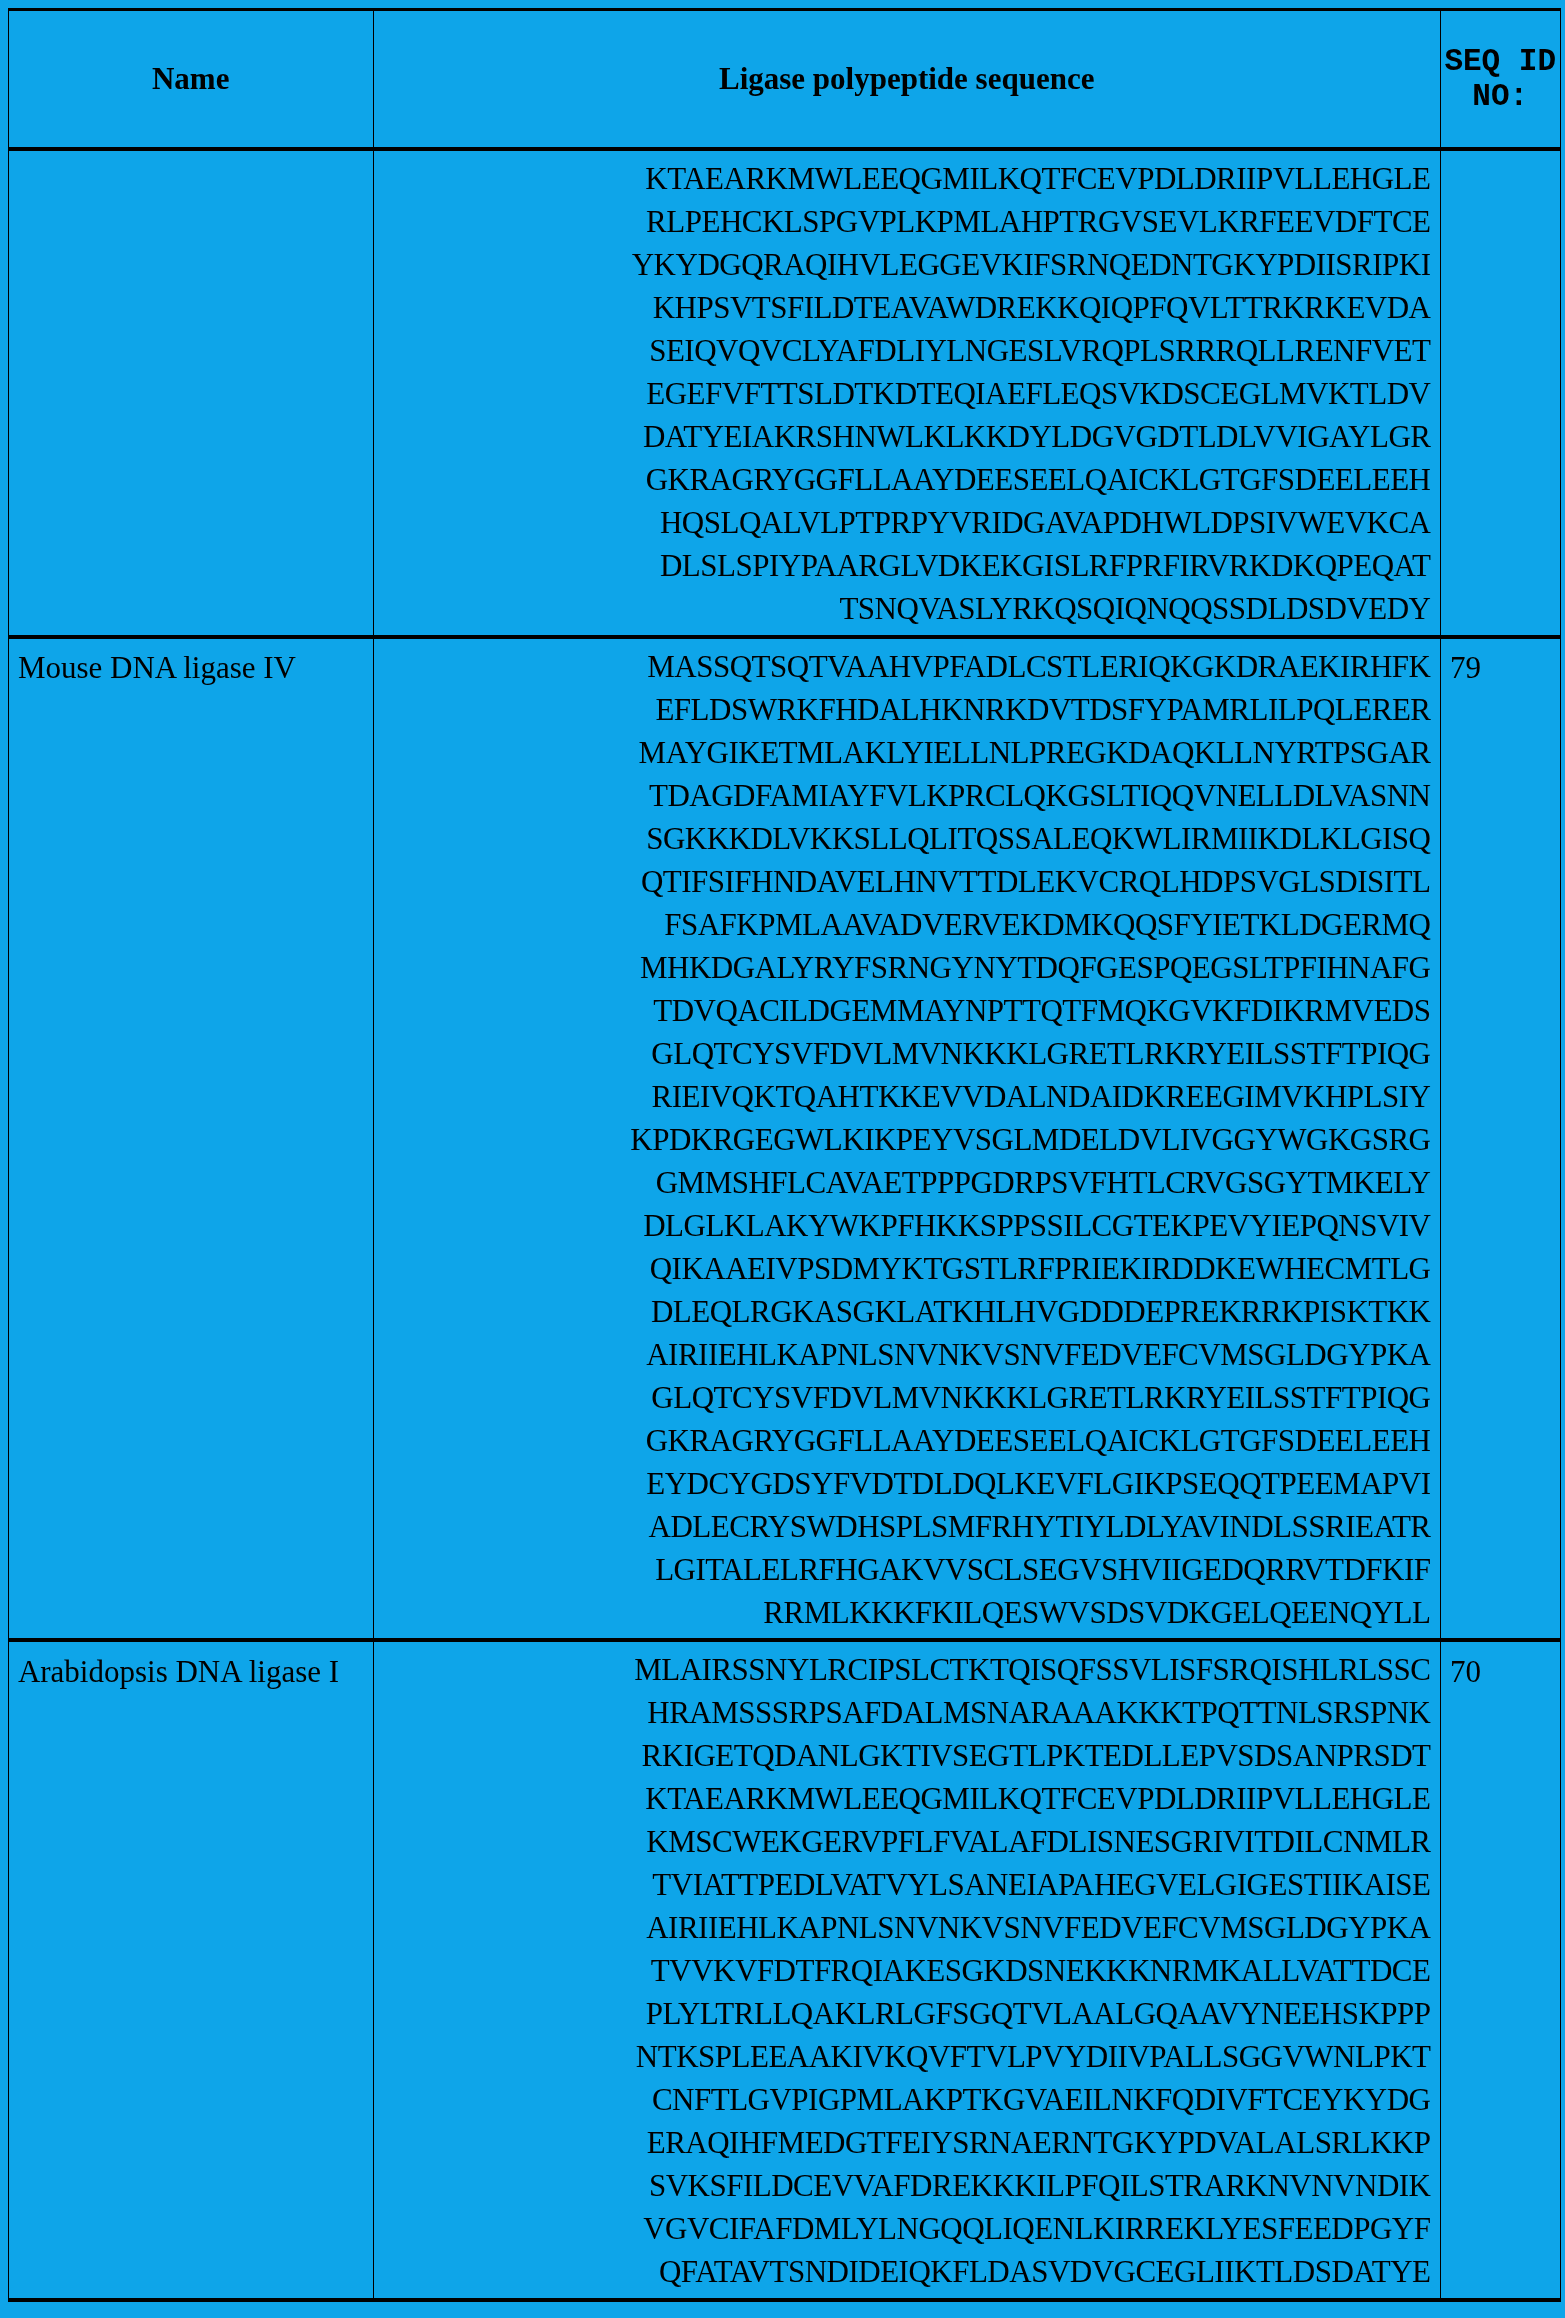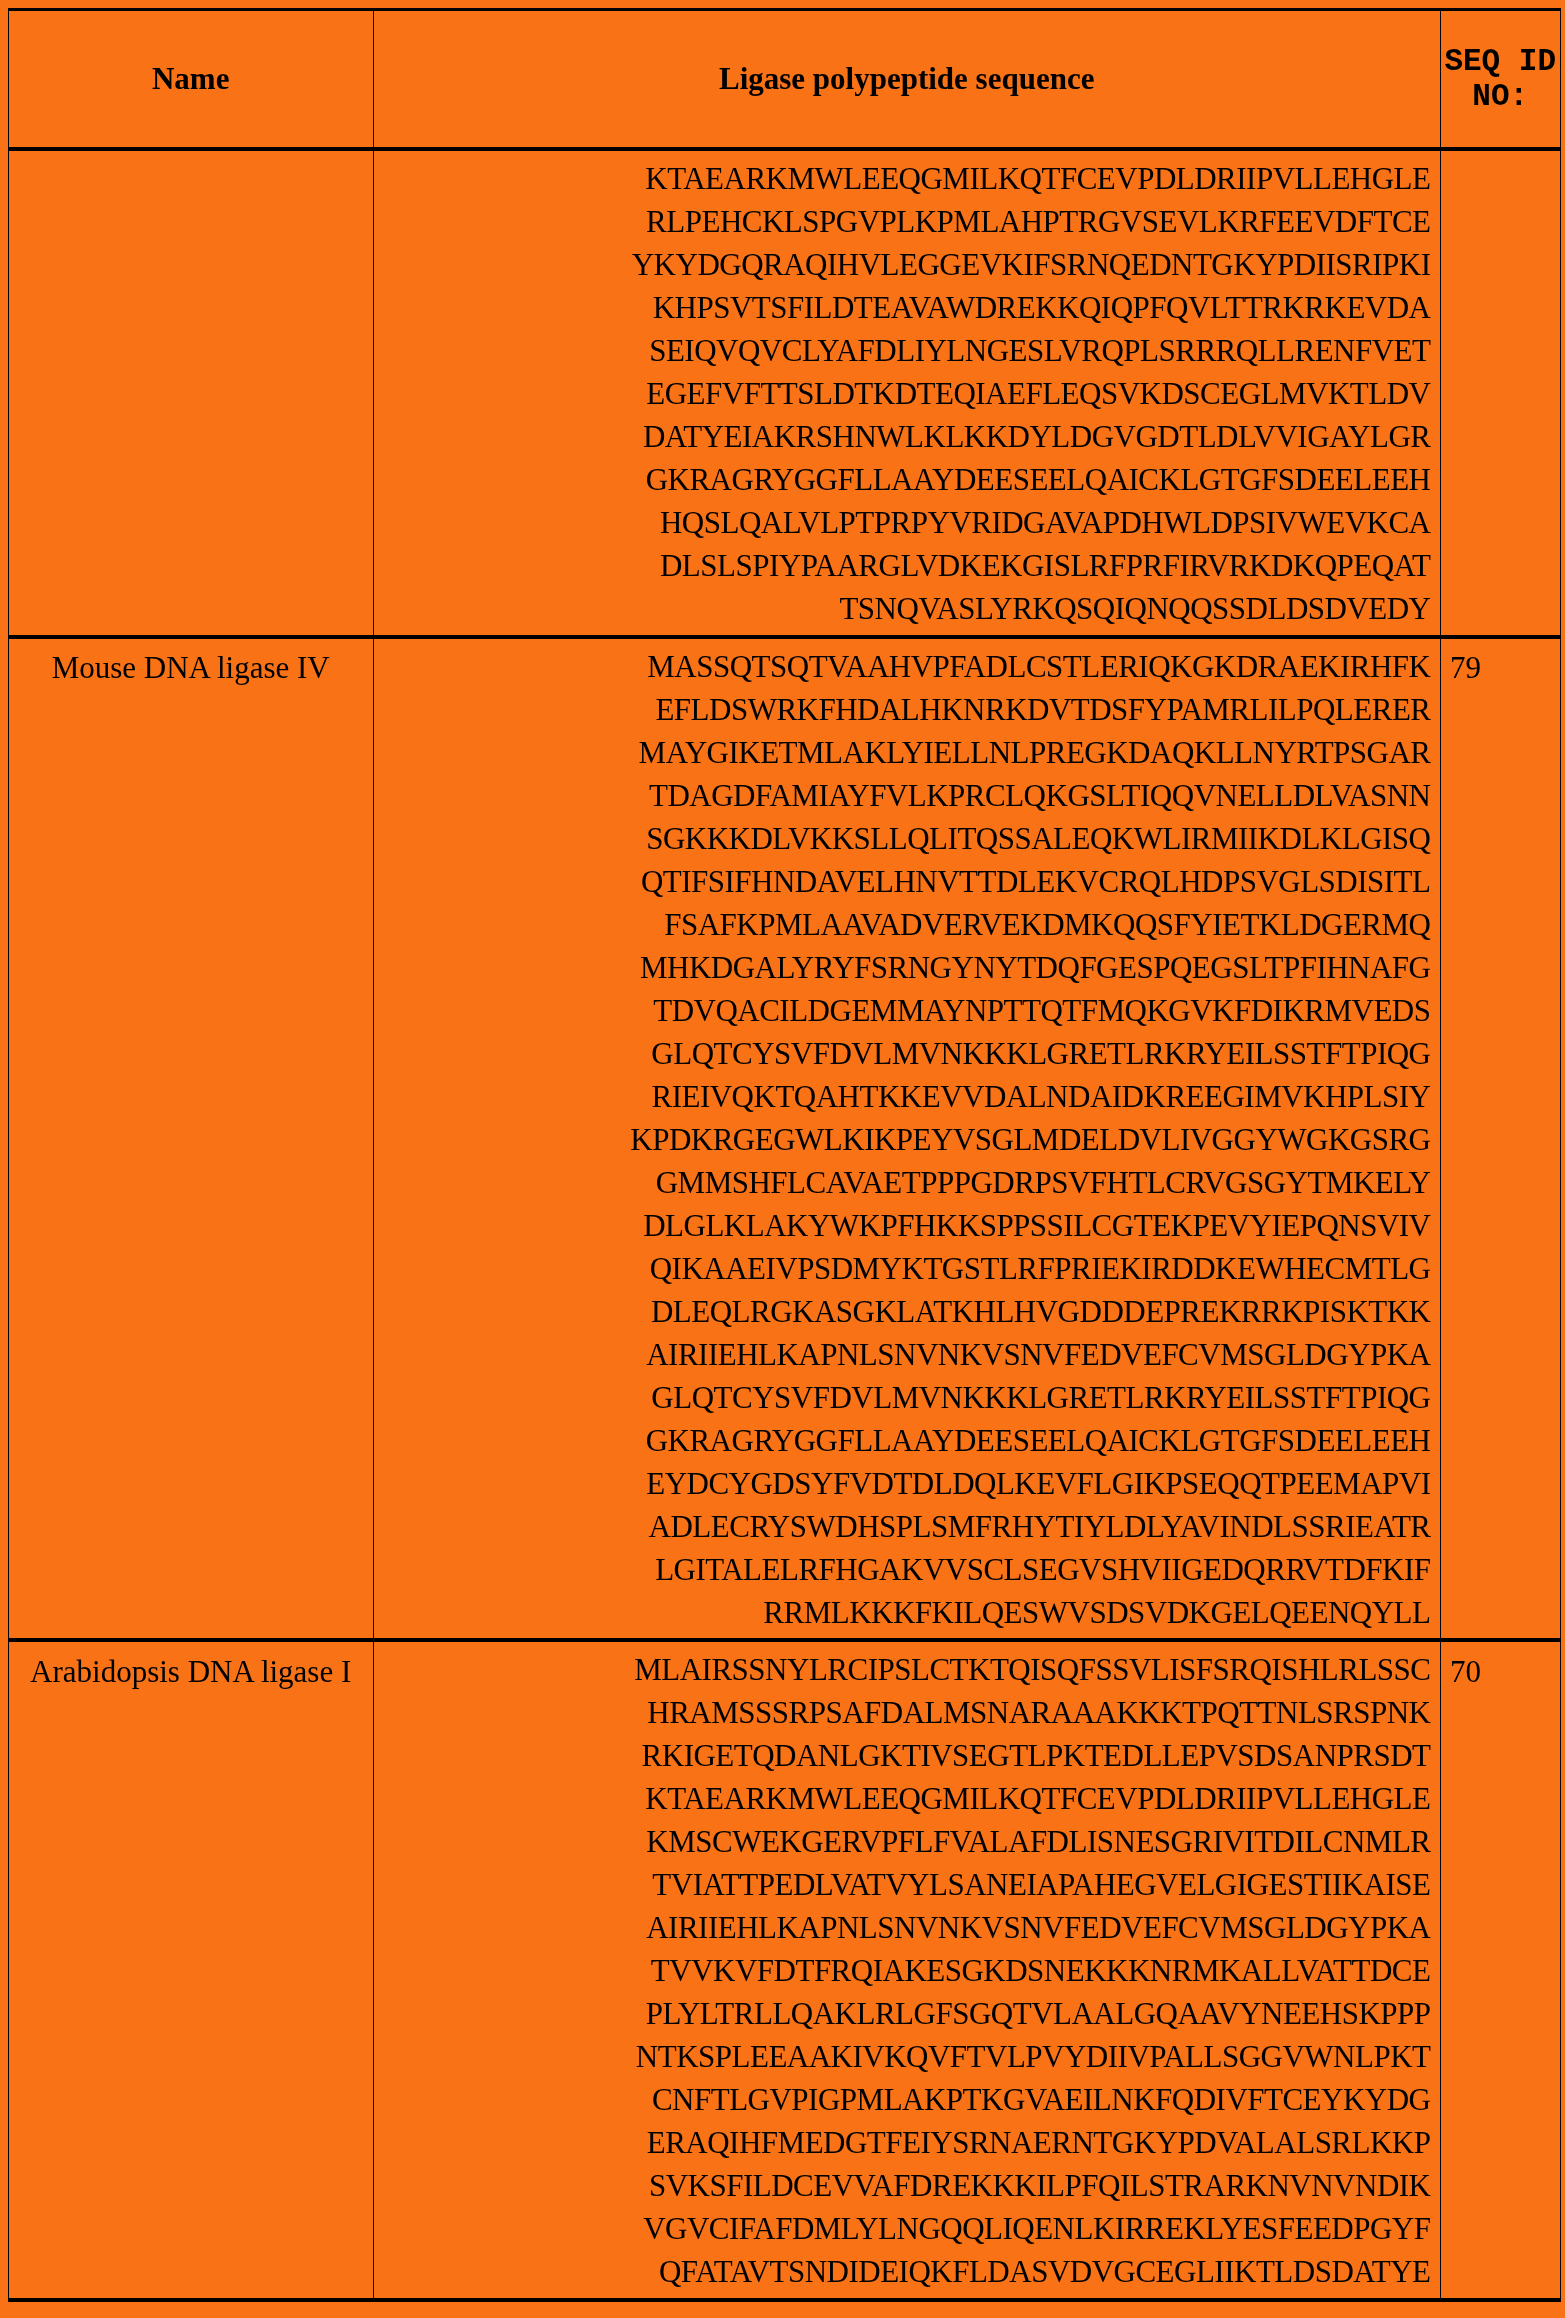--- a/index.html
+++ b/index.html
@@ -1,17 +1,17 @@
 <!DOCTYPE html>
 <html style="font-size:12.3px"><head>
 <meta charset="utf-8">
 <style>
   html, body { margin: 0; padding: 0; background: #ffffff; }
   body { width: 1566px; height: 2319px; position: relative; overflow: hidden; }
-  .page { position: absolute; left: 0; top: 0; width: 1566px; height: 2319px; background: #f97316; }
+  .page { position: absolute; left: 0; top: 0; width: 1566px; height: 2319px; background: #0ea5e9; }
   table.seq-table {
     position: absolute;
     left: 7.7px; top: 7.7px;
     width: 1552px;
     border-collapse: collapse;
     font-family: "Liberation Serif", "DejaVu Serif", serif;
     color: #000;
     table-layout: fixed;
   }
   table.seq-table col.c-name { width: 365px; }
@@ -31,21 +31,21 @@
     padding: 4.6px 3.1px;
     border-bottom: 4.6px solid #000;
     border-top: 3.1px solid #000;
   }
   table.seq-table thead th.h-id { line-height: 35px; font-family: Liberation Mono, monospace; }
   table.seq-table td {
     font-size: 31px;
     line-height: 43px;
     padding: 6.1px 9.2px 4.6px 9.2px;
   }
-  table.seq-table td.name-cell { text-align: center; padding-top: 7.7px; margin-left: 44px; }
+  table.seq-table td.name-cell { padding-top: 7.7px; margin-left: 44px; }
   table.seq-table td.id-cell { text-align: left; padding-top: 7.7px; }
   table.seq-table td.seq-cell { letter-spacing: -0.5px; text-align: right; }
   table.seq-table tr.row-sep td { border-bottom: 4.6px solid #000; }
   table.seq-table tbody tr:last-child td { border-bottom: 4.6px solid #000; }
   .seq-line { display: block; white-space: nowrap; }
 </style>
 </head>
 <body>
 
 <div class="page">

